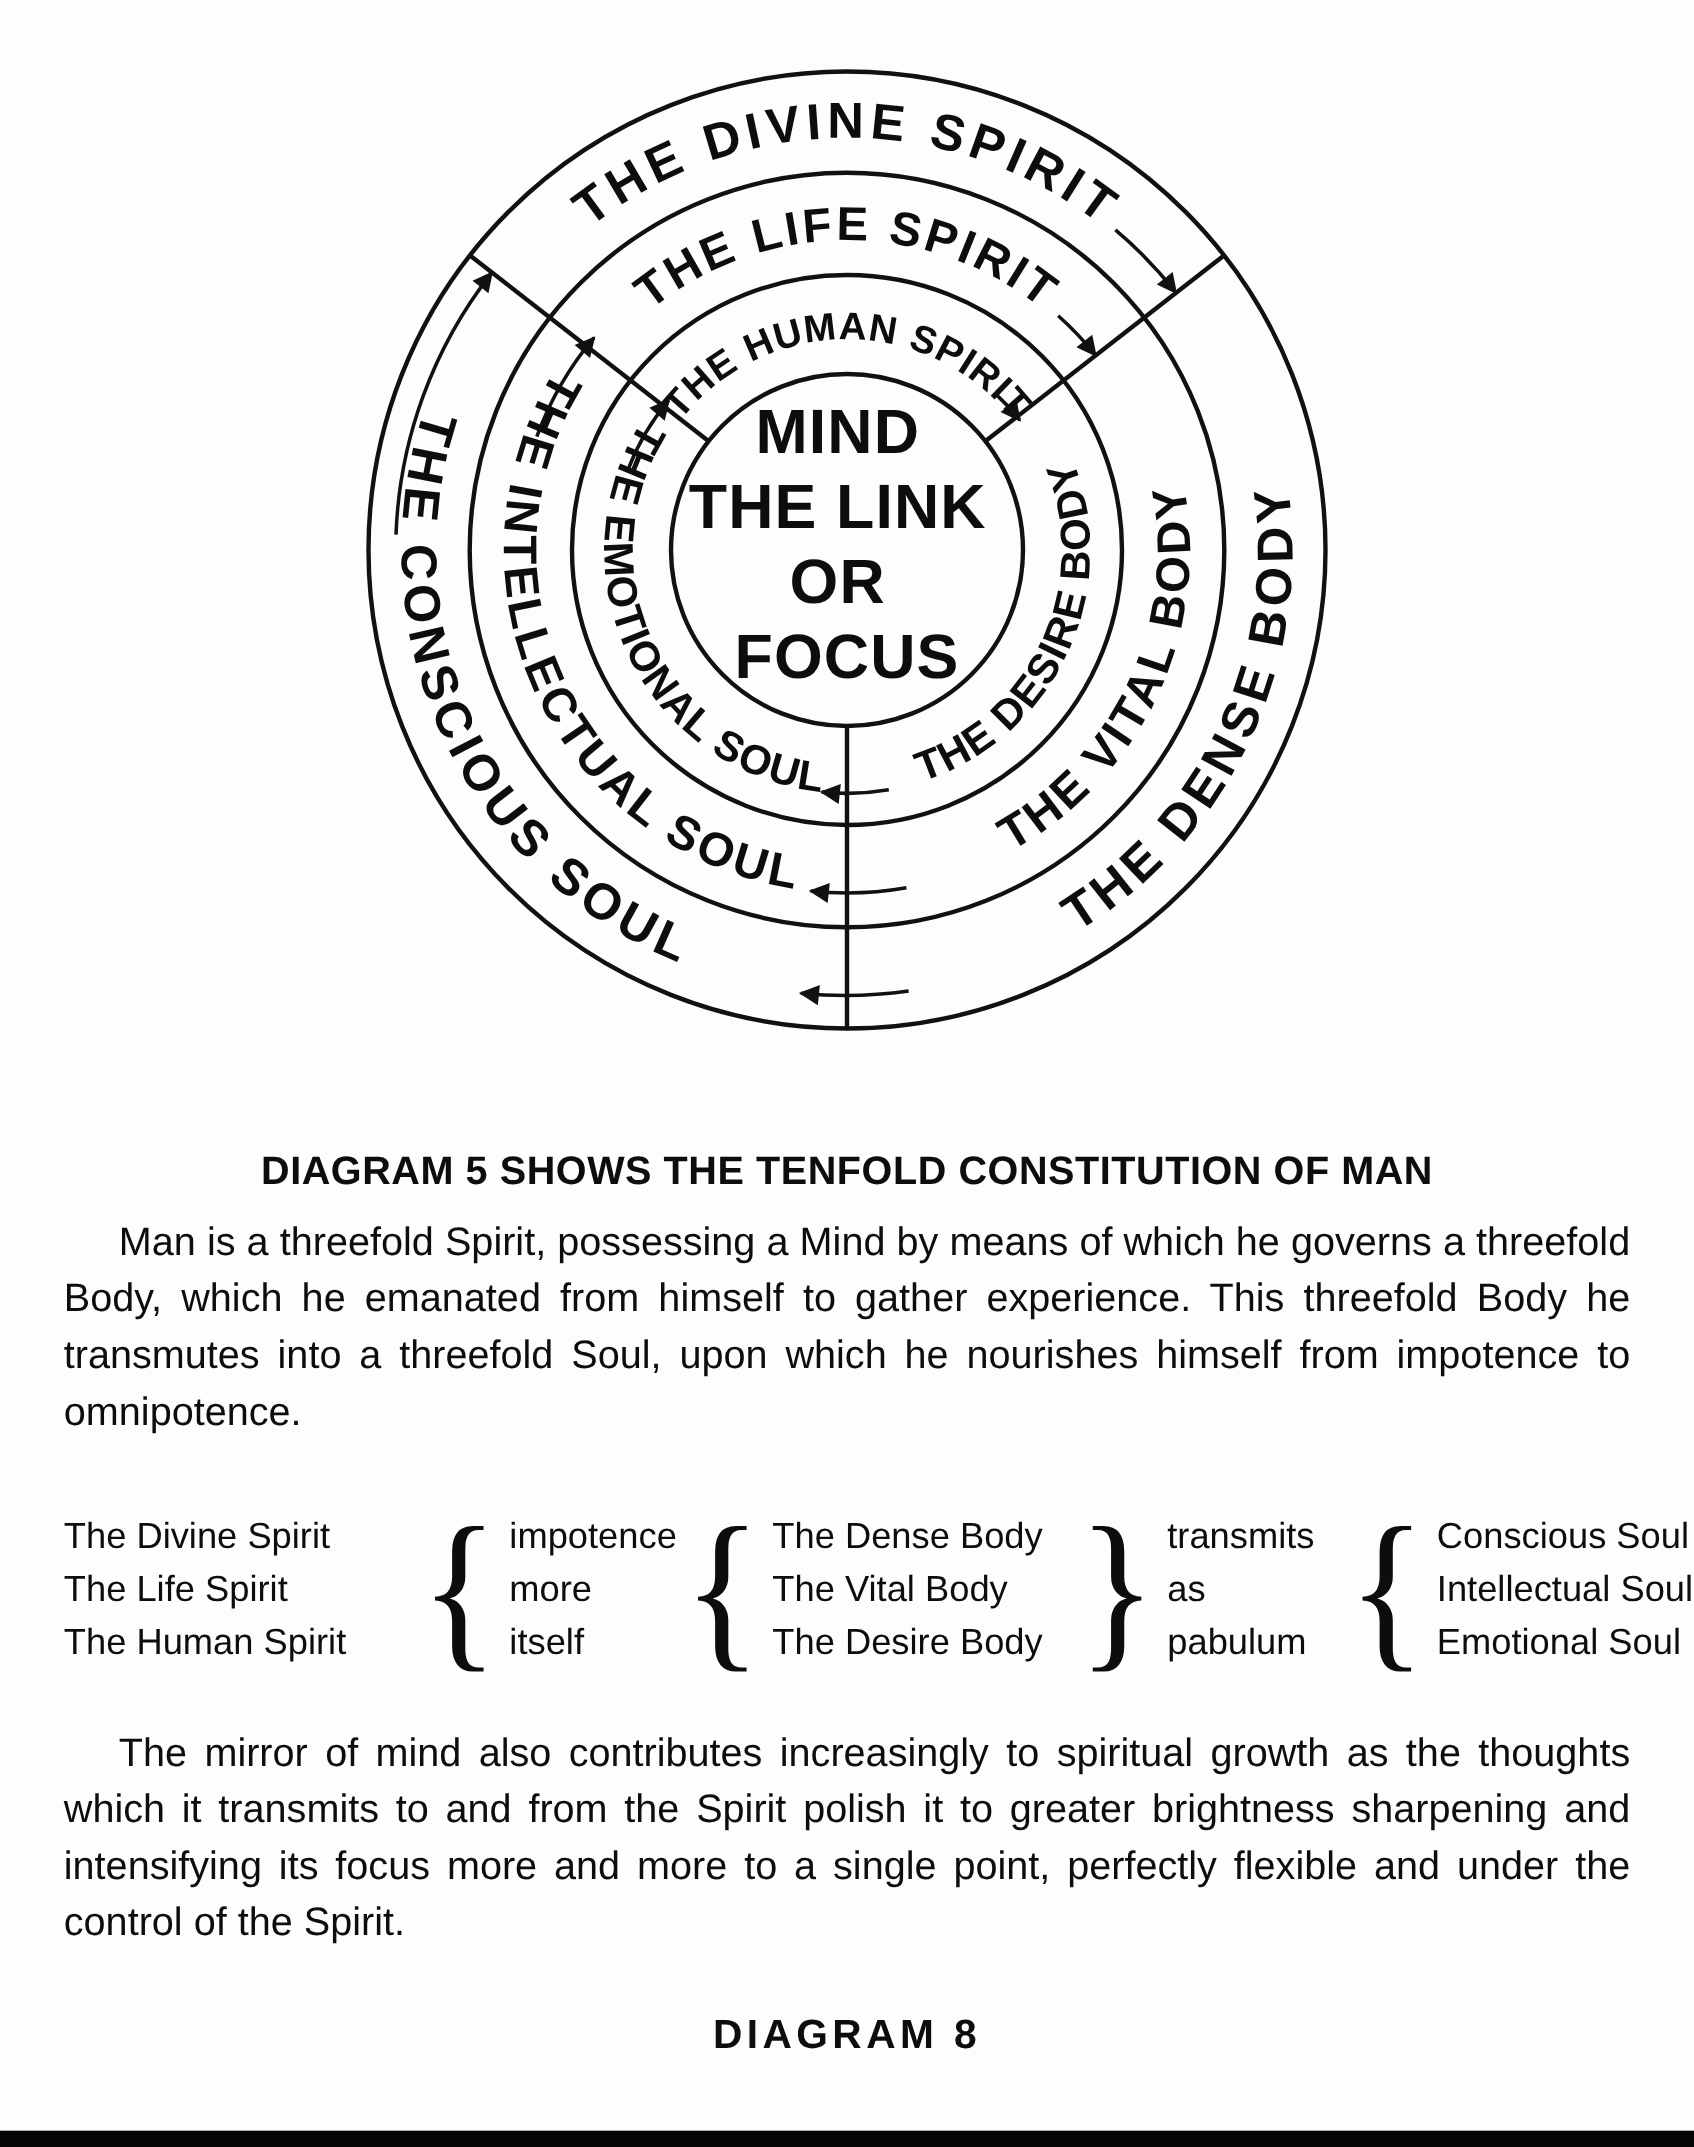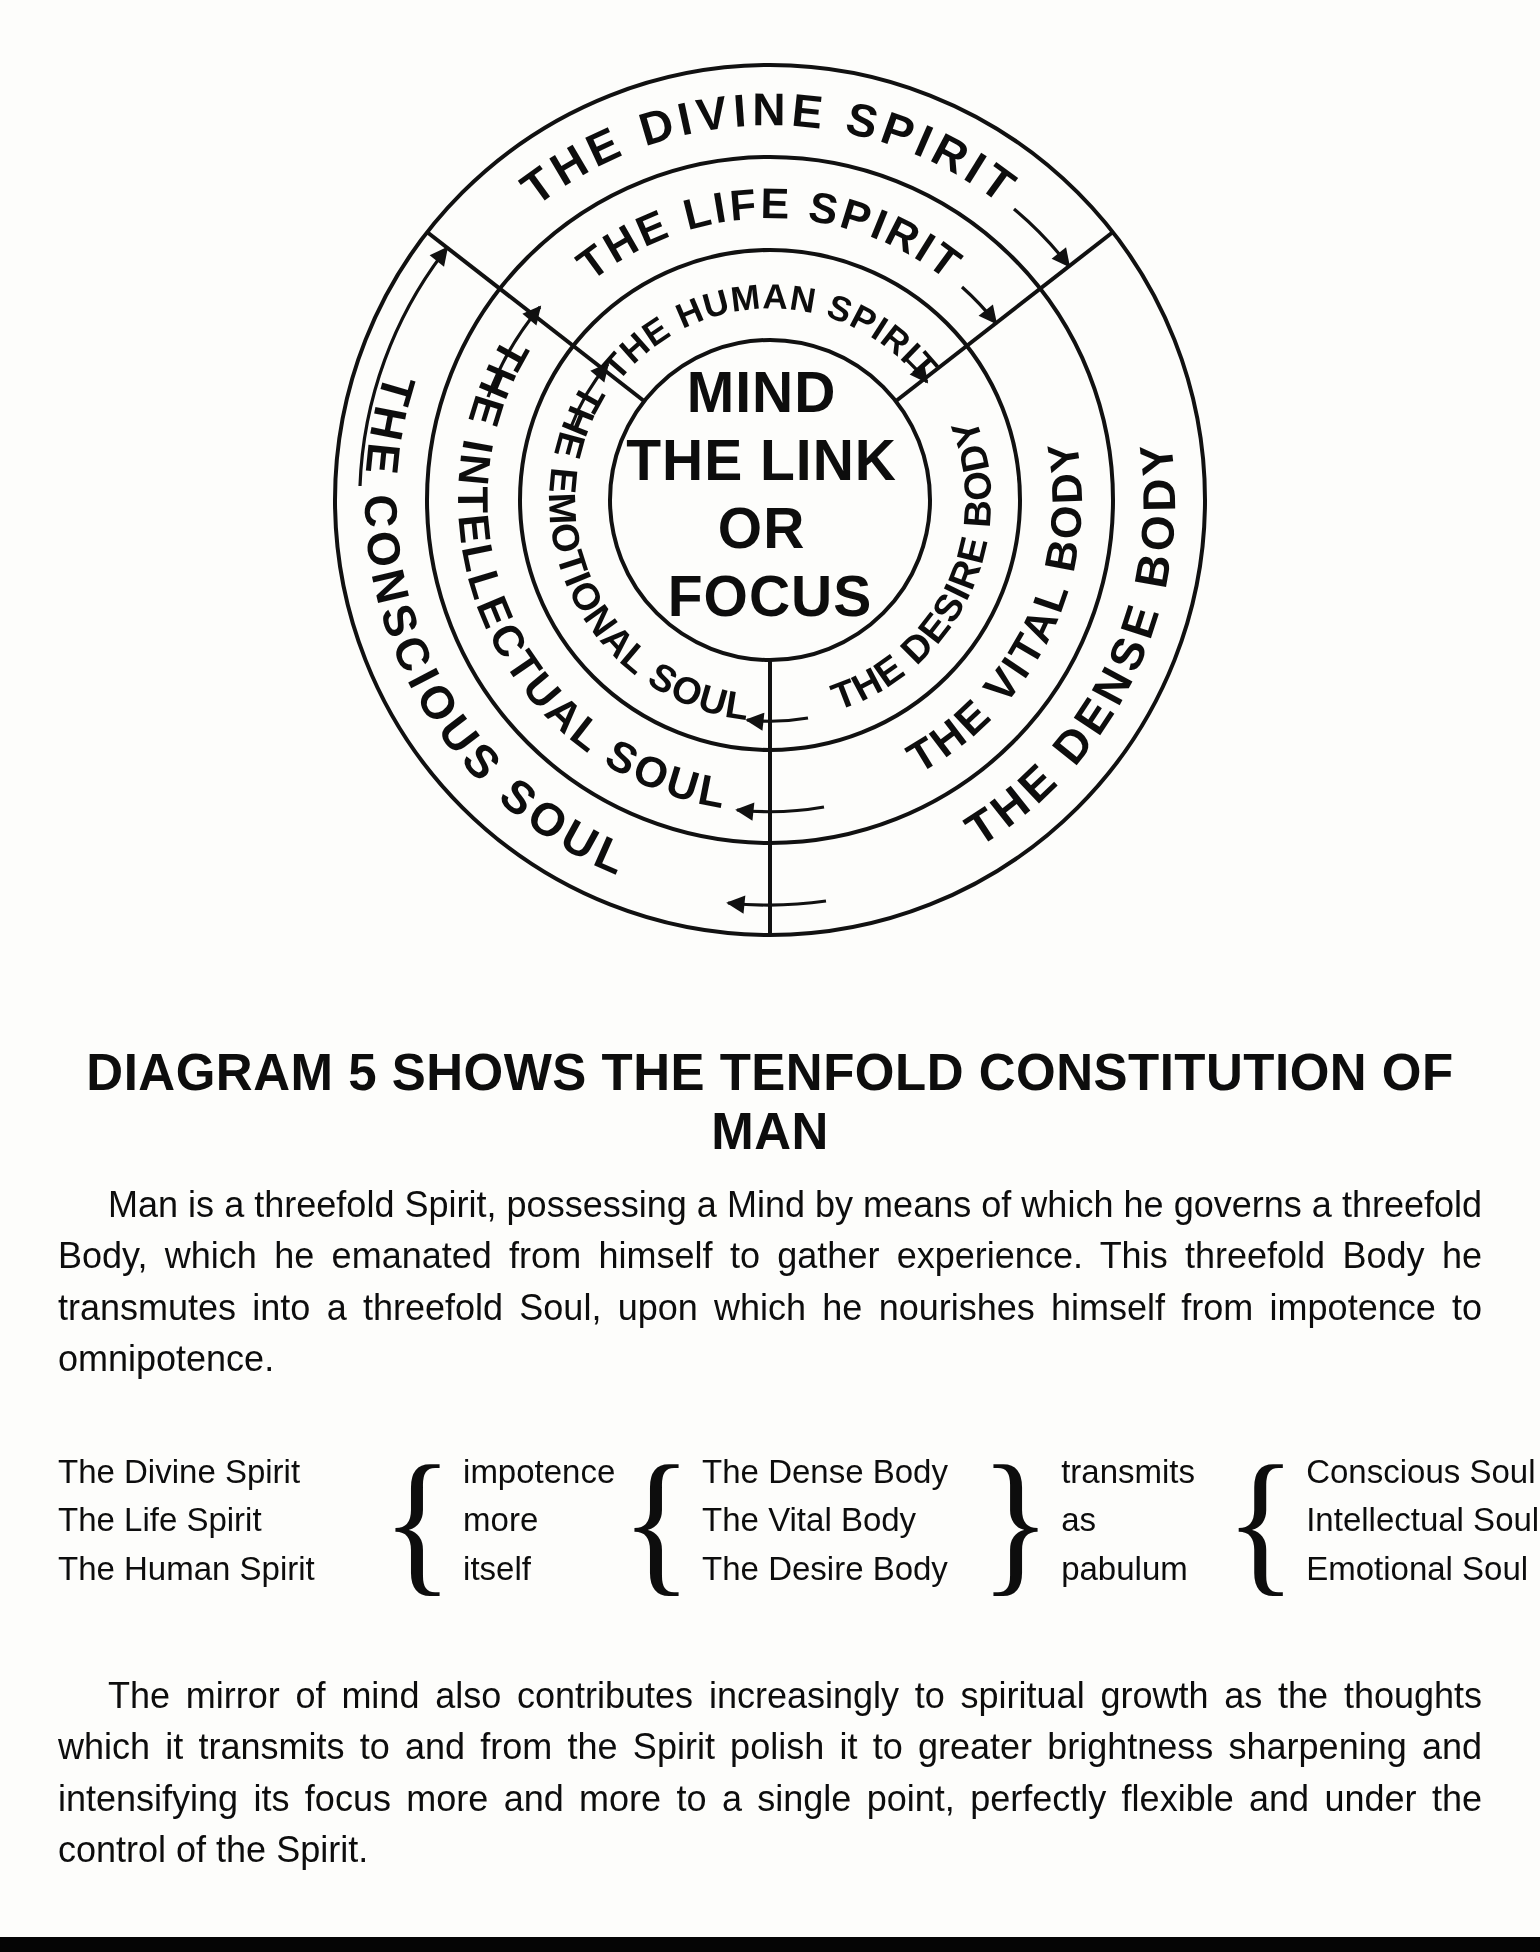--- a/index.html
+++ b/index.html
@@ -21,21 +21,21 @@
   .ring-label { font-family: "Liberation Sans", sans-serif; font-weight: bold; fill: #0d0d0d; }
   .fs-outer { font-size: 46px; letter-spacing: 5px; }
   .fs-mid   { font-size: 43px; letter-spacing: 3px; }
   .fs-inner { font-size: 35px; letter-spacing: 1px; }
   .fs-inner2 { font-size: 38px; letter-spacing: 1px; }
   .center-label { font-family: "Liberation Sans", sans-serif; font-weight: bold; font-size: 57px; letter-spacing: 1px; fill: #0d0d0d; text-anchor: middle; }
   .content { padding: 0 58px; }
   .heading {
     margin: 58px 0 16px 0;
     text-align: center;
-    font-size: 51px;
+    font-size: 36px;
     font-weight: bold;
     letter-spacing: 0.5px;
   }
   .para {
     margin: 18px 0 0 0;
     font-size: 36px;
     line-height: 1.43;
     text-align: justify;
     text-indent: 50px;
   }
@@ -56,21 +56,21 @@
   .brace {
     flex: 0 0 auto;
     font-family: "Liberation Serif", serif;
     font-weight: 400;
     font-size: 148px;
     line-height: 1;
     transform: scaleY(1.08);
     margin: 0 10px 0 6px;
     color: #0d0d0d;
   }
-  .para2 { margin-top: 75px; }
+  .para2 { margin-top: 48px; }
   .caption {
     margin-top: 56px;
     text-align: center;
     font-size: 37px;
     font-weight: bold;
     letter-spacing: 4px;
   }
   .bottom-bar {
     position: absolute;
     left: 0; right: 0; bottom: 0;

